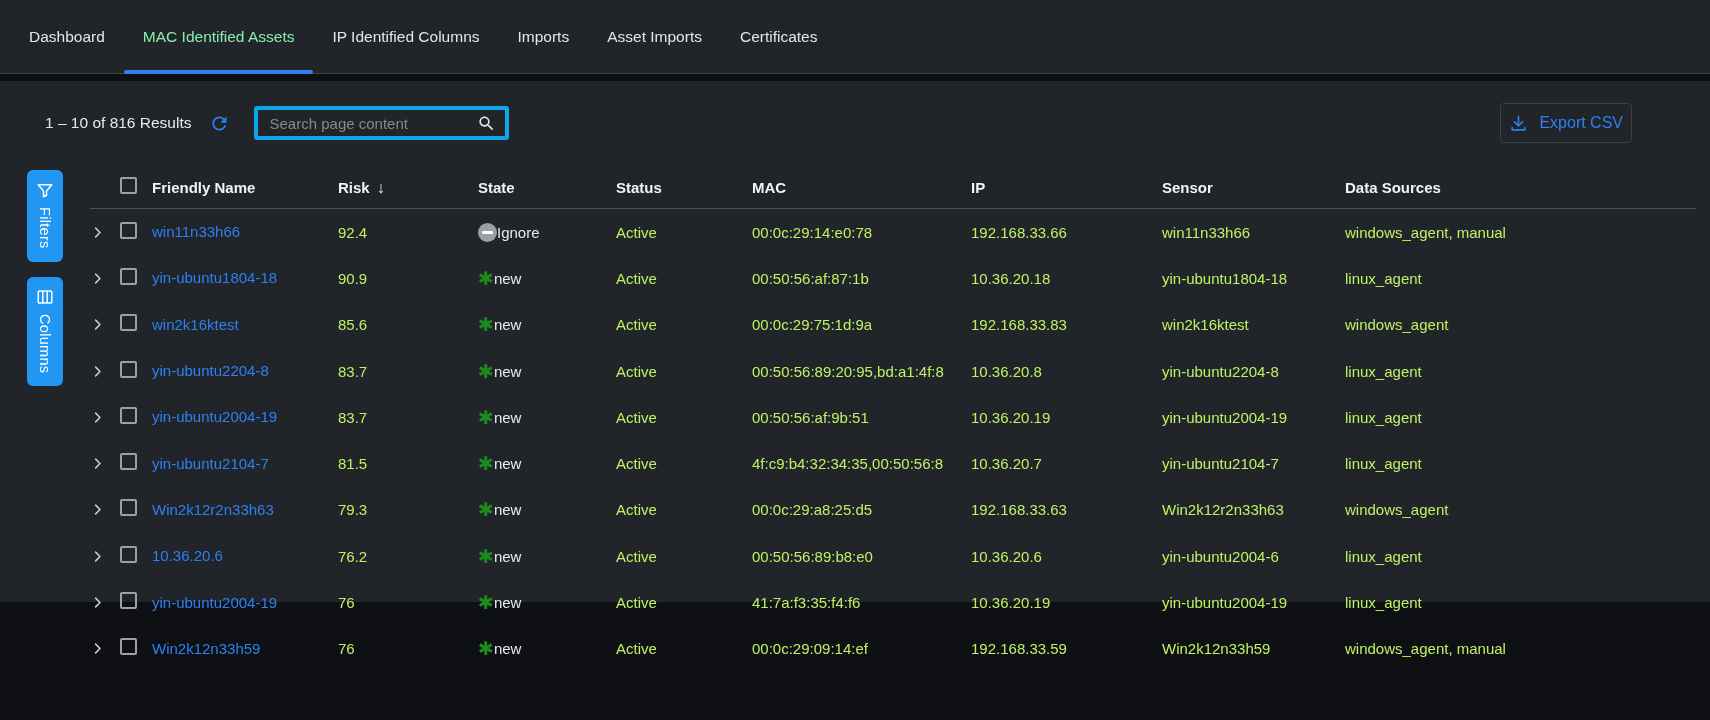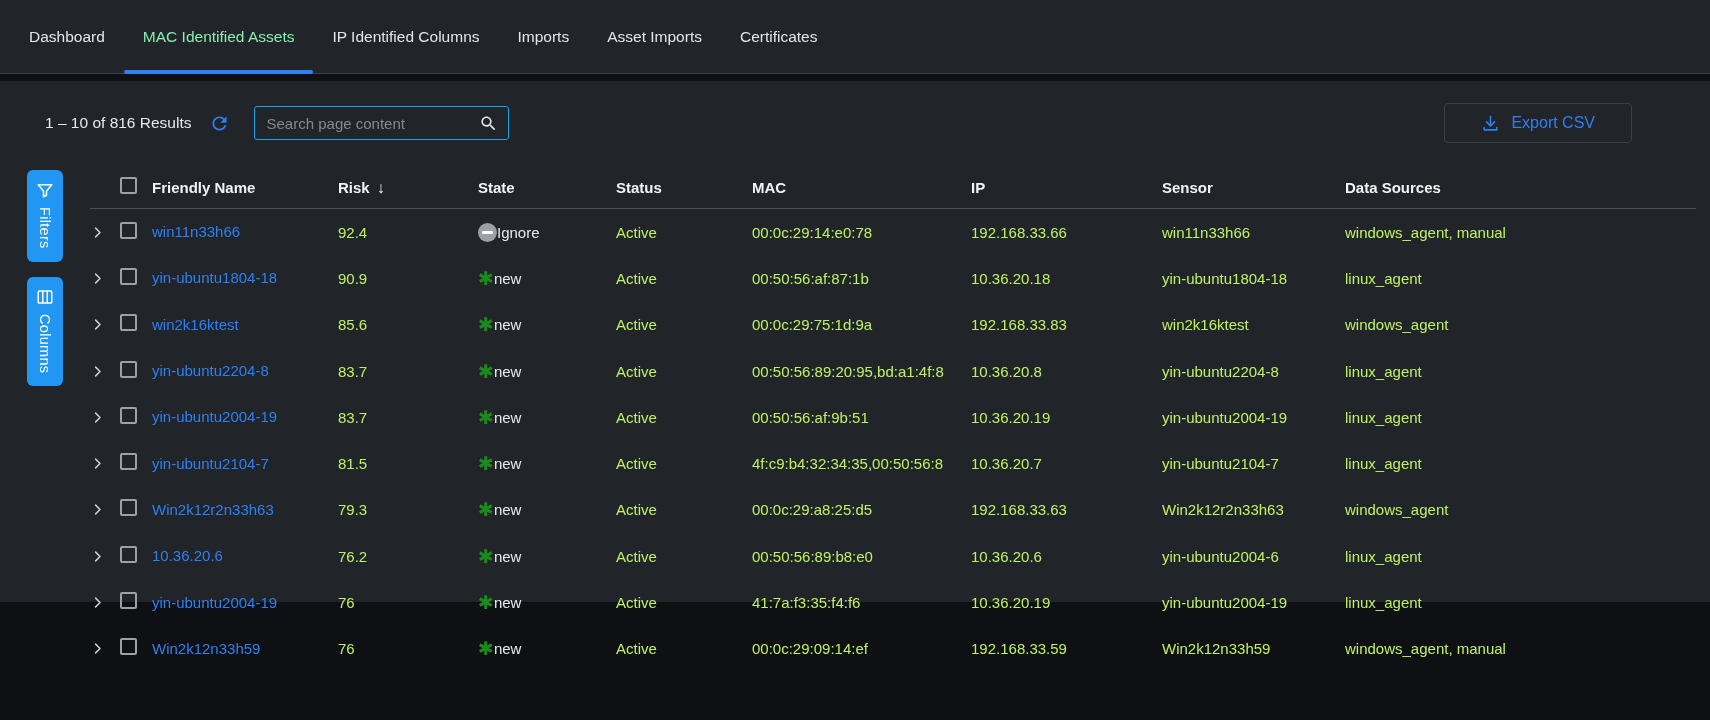--- a/index.html
+++ b/index.html
@@ -18,29 +18,29 @@
   
   .panel { position:relative; margin-top:7px; height:521px; background:#212429; }
 
   
   .toolbar { display:flex; justify-content:space-between; align-items:center;
     padding:22px 78px 0 45px; height:62px; }
   .toolbar-left { display:flex; align-items:center; }
   .results { font-size:15.5px; color:#e8eaed; }
   .refresh-btn { margin-left:16px; width:24px; height:24px; display:flex;
     align-items:center; justify-content:center; cursor:pointer; }
-  .searchbox { margin-left:22px; width:255px; height:34px; border:1px solid #0ea5e9;
+  .searchbox { margin-left:22px; width:255px; height:34px; border:4px solid #0ea5e9;
     border-radius:3px; display:flex; align-items:center; background:transparent; }
   .searchbox input { flex:1; background:transparent; border:none; outline:none;
     padding:0 8px 0 12px; font-size:15px; color:#c7c9cc;
     font-family:"Liberation Sans","DejaVu Sans",sans-serif; }
   .searchbox input::placeholder { color:#87898d; }
   .search-ic { margin-right:10px; display:flex; }
   .toolbar-right { display:flex; gap:12px; }
-  .tbtn { display:flex; align-items:center; gap:11px; height:40px; padding:0 36px;
+  .tbtn { display:flex; align-items:center; gap:11px; height:40px; padding:0 8px;
     background:transparent; border:1px solid #3c3f44; border-radius:4px;
     color:#2d80f2; font-size:16px; cursor:pointer;
     font-family:"Liberation Sans","DejaVu Sans",sans-serif;text-align:right; }
 
   
   .side-rail { position:absolute; left:27px; top:89px; display:flex;
     flex-direction:column; gap:15px; }
   .rail-btn { width:36px; background:#2196f3; border:none; border-radius:6px;
     color:#fff; display:flex; flex-direction:column; align-items:center;
     padding:11px 0 13px 0; gap:8px; cursor:pointer; }

